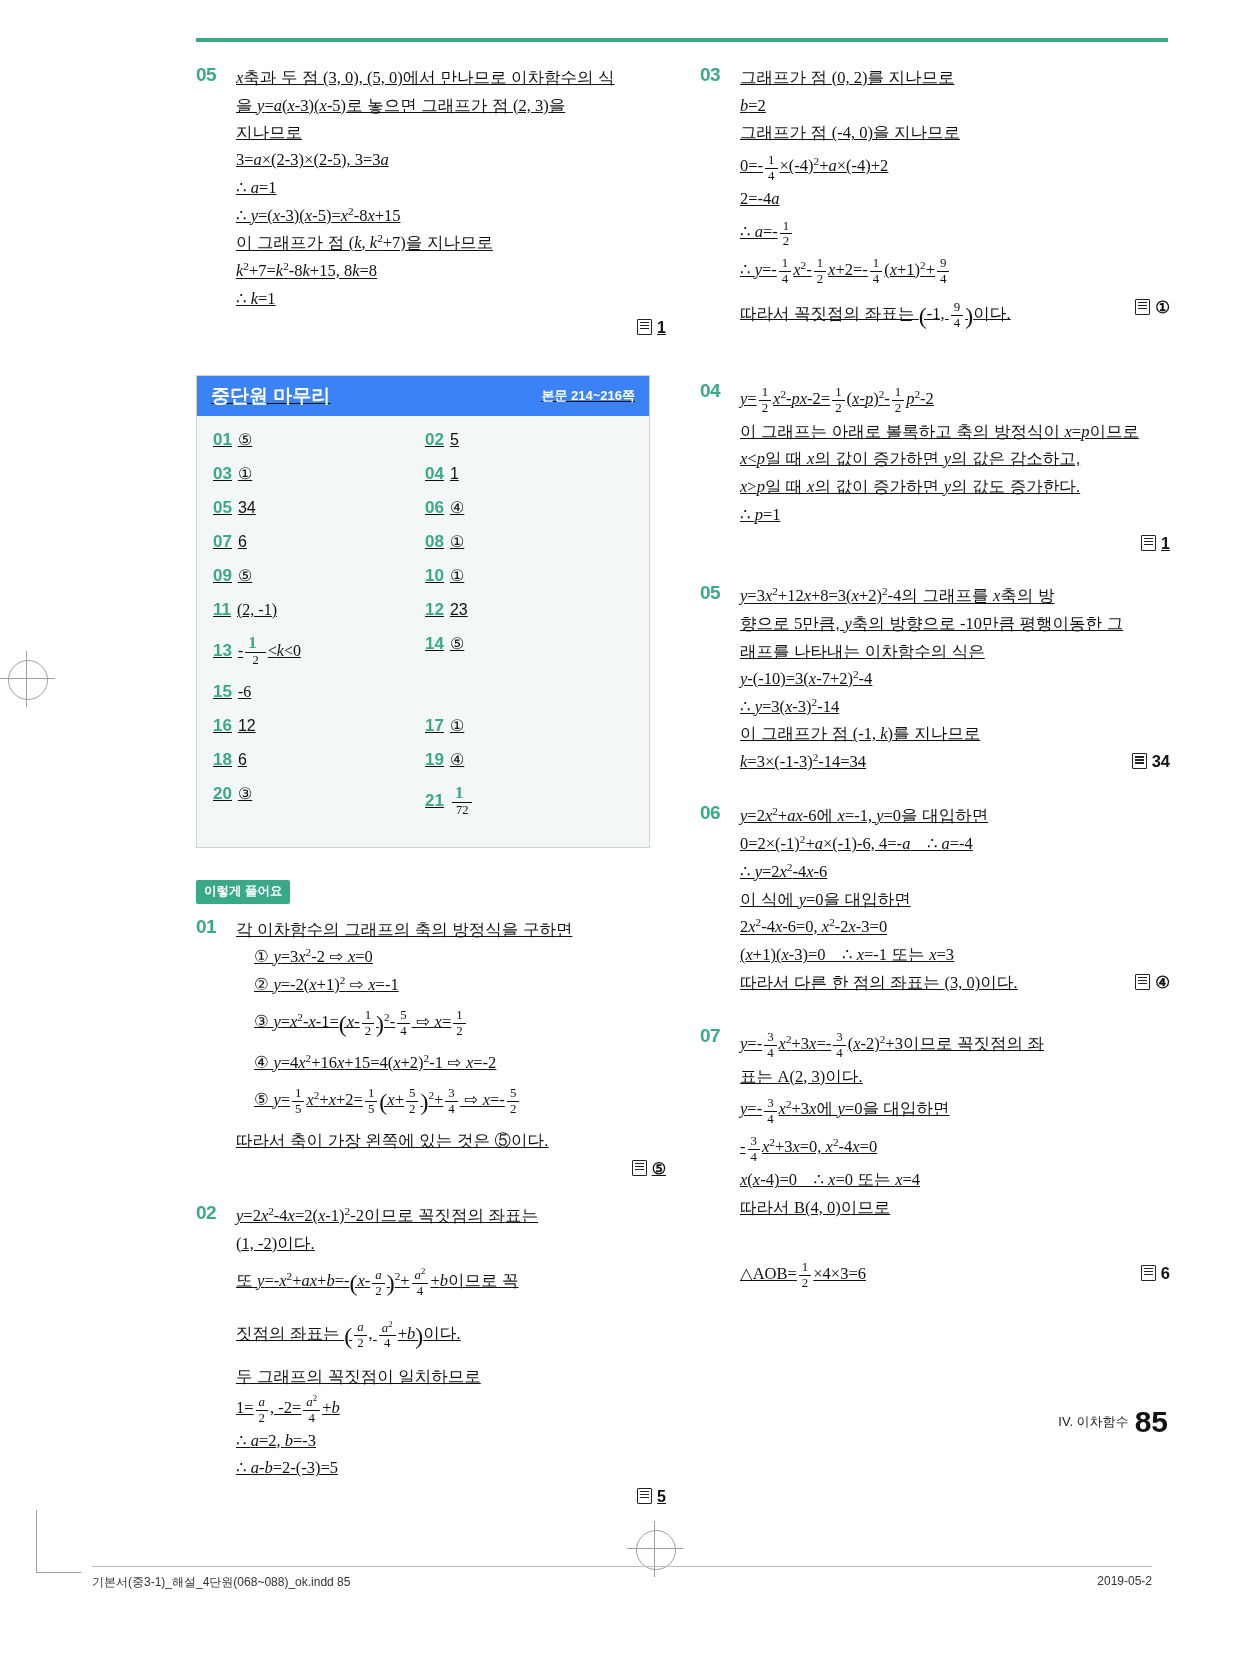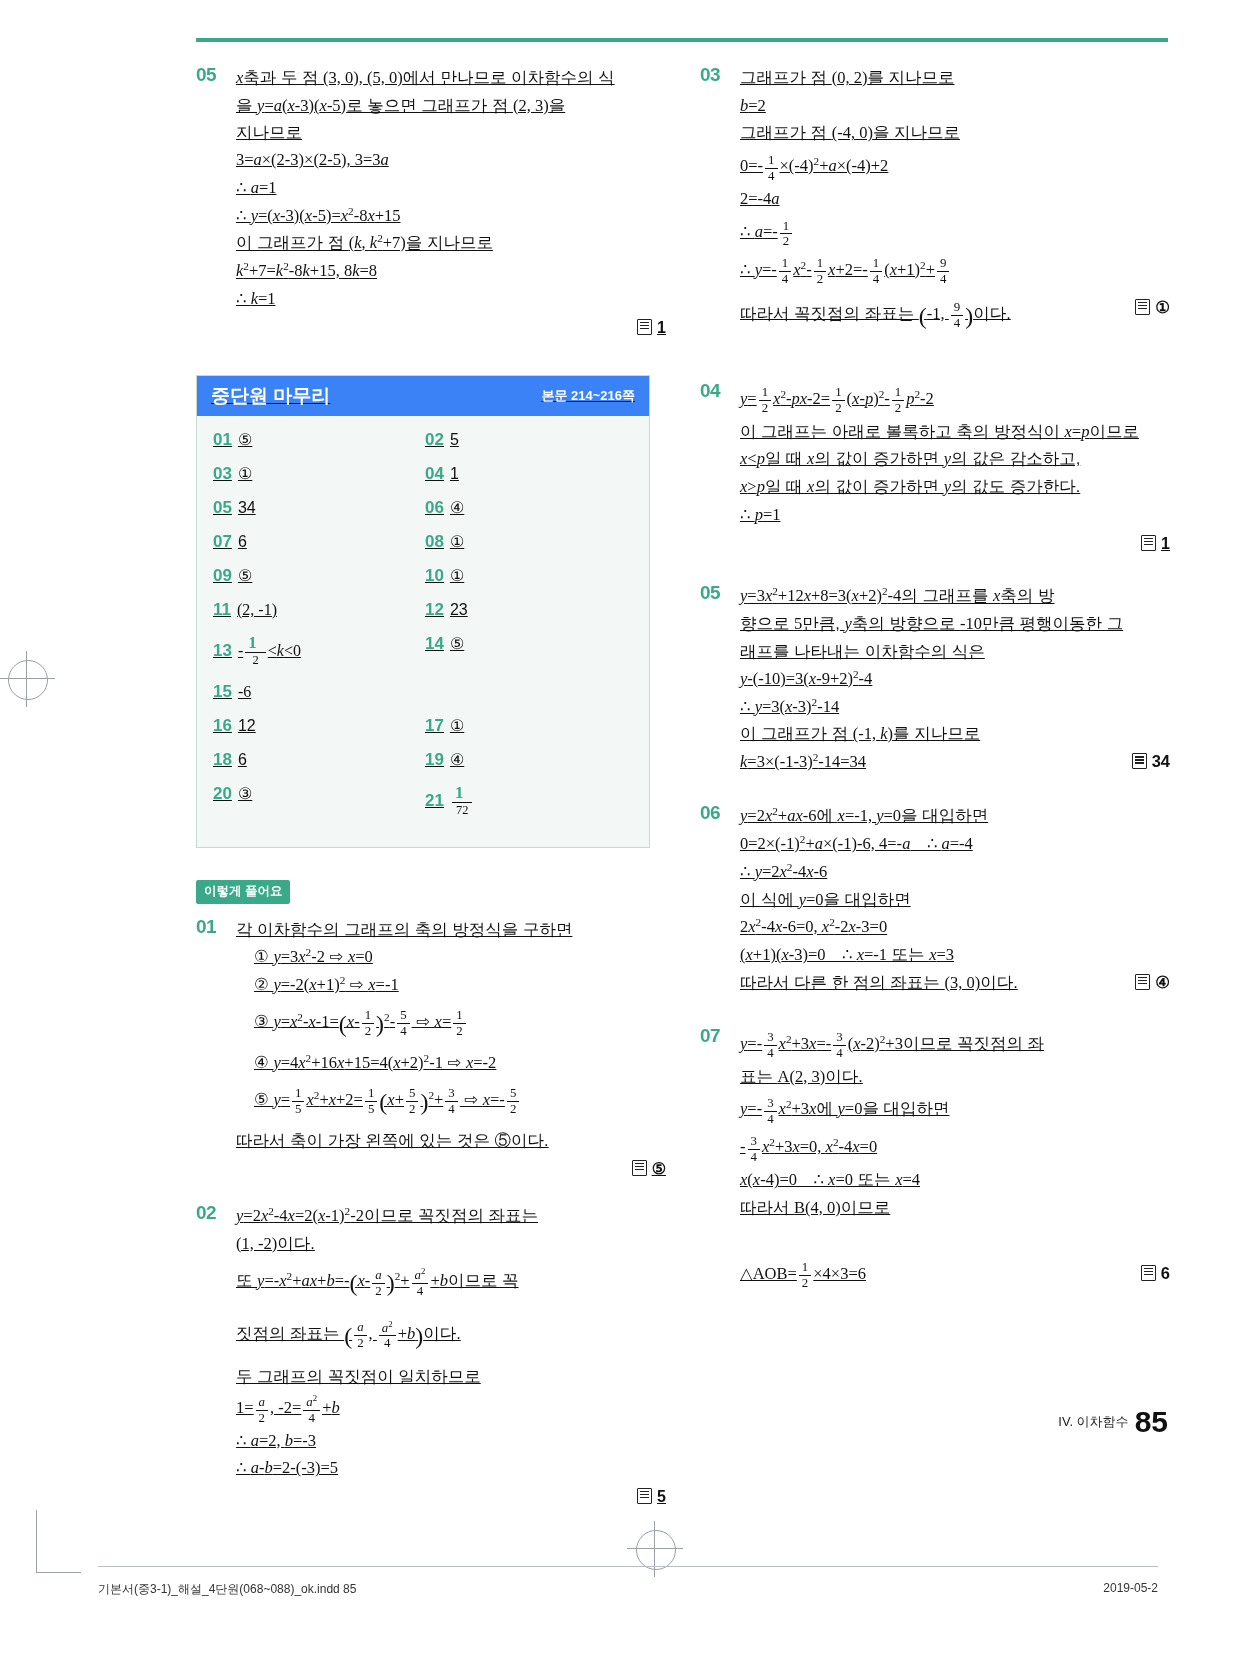--- a/index.html
+++ b/index.html
@@ -89,22 +89,22 @@
     padding:3px 8px 4px 8px;border-radius:2px;margin:6px 0 12px 0;
   }
 
   .footer-page{
     position:absolute;right:72px;top:1405px;text-align:right;
   }
   .footer-page .chap{font-size:13px;color:#222;display:inline-block;vertical-align:6px;margin-right:6px;text-align:center;}
   .footer-page .pg{font-size:30px;font-weight:bold;}
 
   .footer-bar{
-    position:absolute;left:98px;top:1566px;width:1060px;
-    border-top:1px solid #b9bec2;padding-top:14px;
+    position:absolute;left:92px;top:1566px;width:1060px;
+    border-top:1px solid #b9bec2;padding-top:7px;
     display:flex;justify-content:space-between;
     font-size:12px;color:#333;
   }
   .center-reg{position:absolute;left:636px;top:1530px;}
 </style>
 </head>
 <body>
 
 <div class="page">
 
@@ -254,21 +254,21 @@
           </div>
         </div>
       </div>
 
       <div class="item" style="margin-top:26px;">
         <div class="num">05</div>
         <div class="body">
           <div class="ln"><span class="mi">y</span><span class="mn">=3</span><span class="mi">x</span><span class="sup">2</span><span class="mn">+12</span><span class="mi">x</span><span class="mn">+8=3(</span><span class="mi">x</span><span class="mn">+2)</span><span class="sup">2</span><span class="mn">-4</span>의 그래프를 <span class="mi">x</span>축의 방</div>
           <div class="ln">향으로 <span class="mn">5</span>만큼, <span class="mi">y</span>축의 방향으로 <span class="mn">-10</span>만큼 평행이동한 그</div>
           <div class="ln">래프를 나타내는 이차함수의 식은</div>
-          <div class="ln"><span class="mi">y</span><span class="mn">-(-10)=3(</span><span class="mi">x</span><span class="mn">-9+2)</span><span class="sup">2</span><span class="mn">-4</span></div>
+          <div class="ln"><span class="mi">y</span><span class="mn">-(-10)=3(</span><span class="mi">x</span><span class="mn">-7+2)</span><span class="sup">2</span><span class="mn">-4</span></div>
           <div class="ln"><span class="mn">∴ </span><span class="mi">y</span><span class="mn">=3(</span><span class="mi">x</span><span class="mn">-3)</span><span class="sup">2</span><span class="mn">-14</span></div>
           <div class="ln">이 그래프가 점 <span class="mn">(-1, </span><span class="mi">k</span><span class="mn">)</span>를 지나므로</div>
           <div class="ln"><span class="mi">k</span><span class="mn">=3×(-1-3)</span><span class="sup">2</span><span class="mn">-14=34</span>
             <span style="float:right;font-weight:bold;"><span class="ansbox"></span><span>34</span></span>
           </div>
         </div>
       </div>
 
       <div class="item" style="margin-top:26px;">
         <div class="num">06</div>

